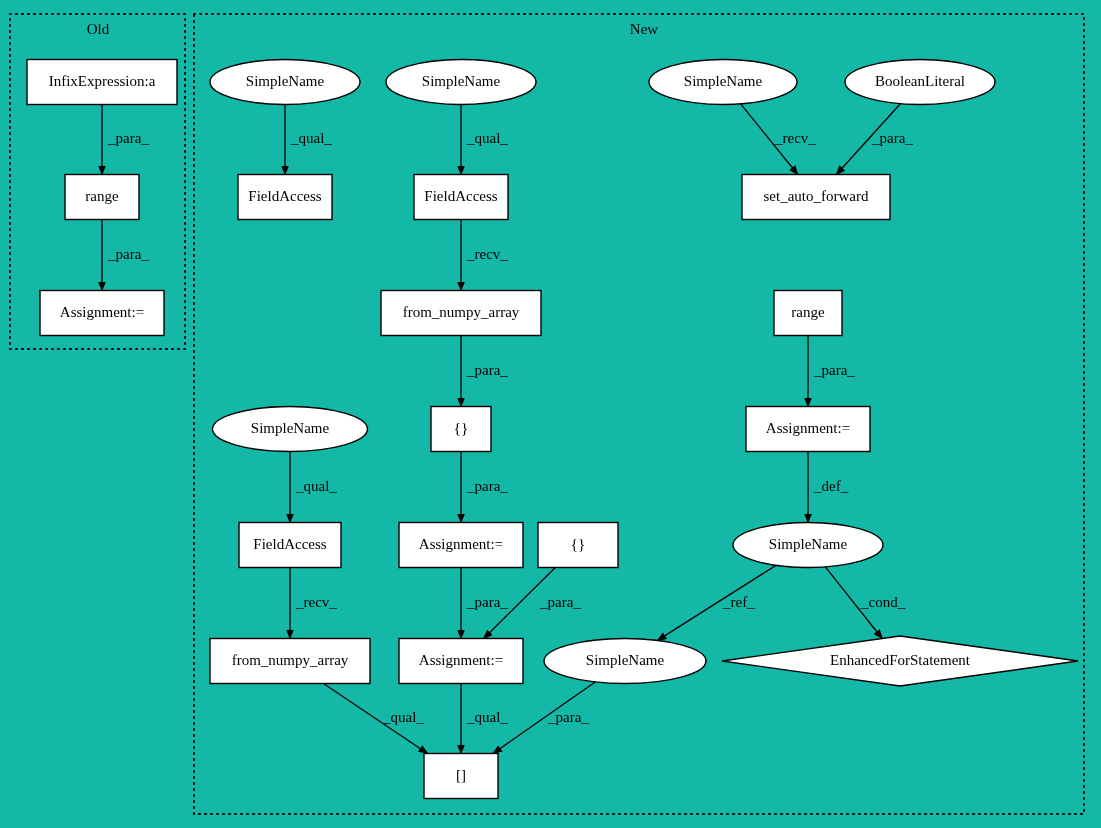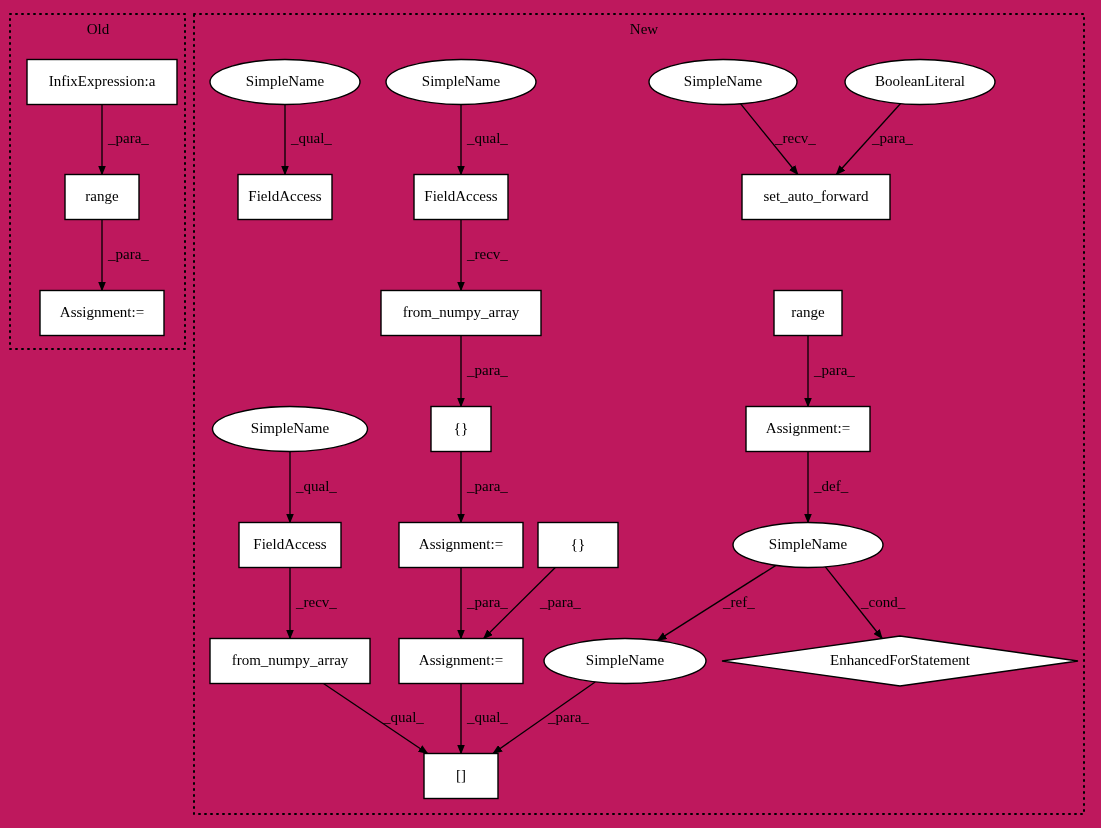--- a/index.html
+++ b/index.html
@@ -4,21 +4,21 @@
 <style>
   html, body {
     margin: 0;
     padding: 0;
     background: #ffffff;
   }
   #diagram-root {
     position: relative;
     width: 1101px;
     height: 828px;
-    background: #be185d;
+    background: #14b8a6;
     font-family: "Liberation Serif", "DejaVu Serif", serif;
     overflow: hidden;
   }
   svg#graph-canvas {
     display: block;
     width: 1101px;
     height: 828px;
   }
   .cluster-border {
     fill: none;

